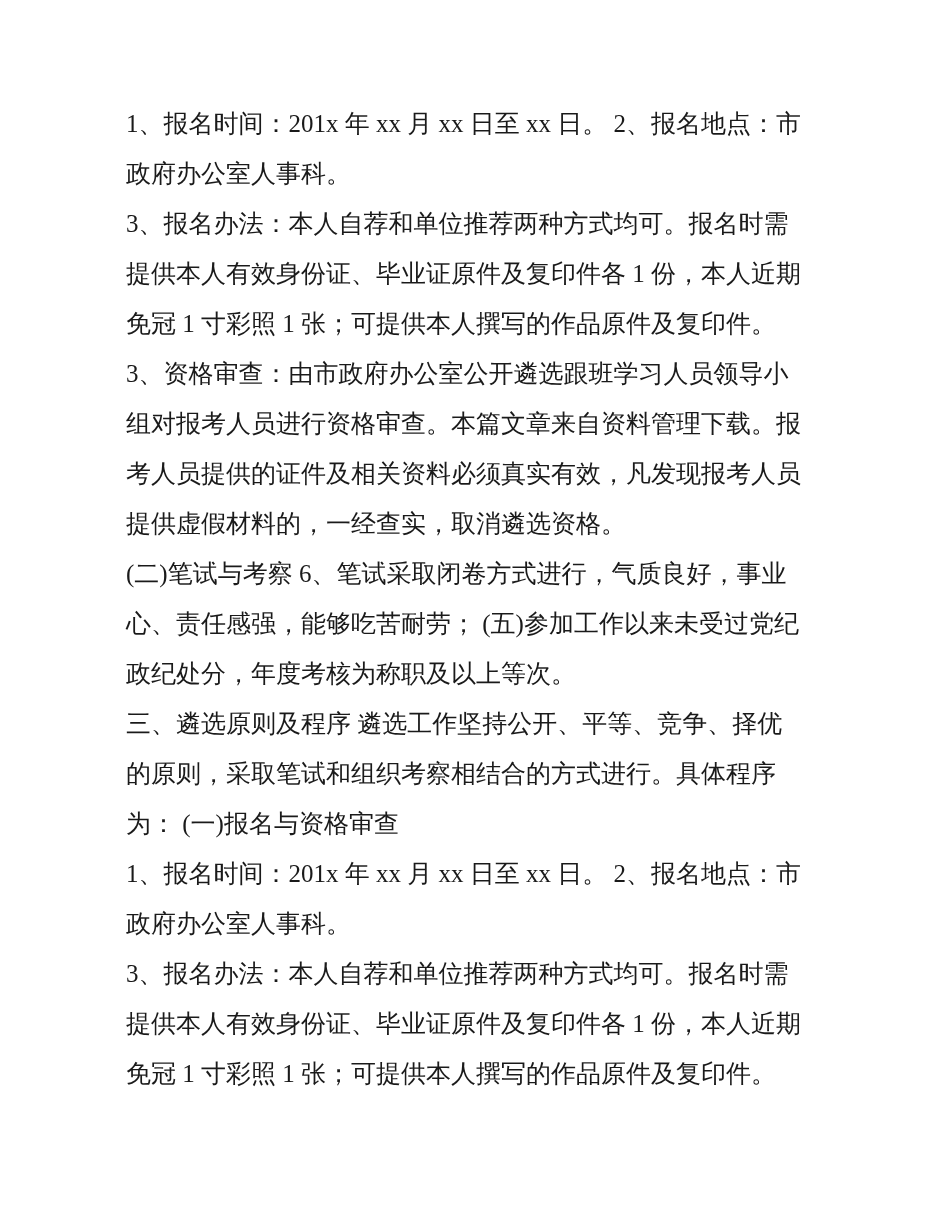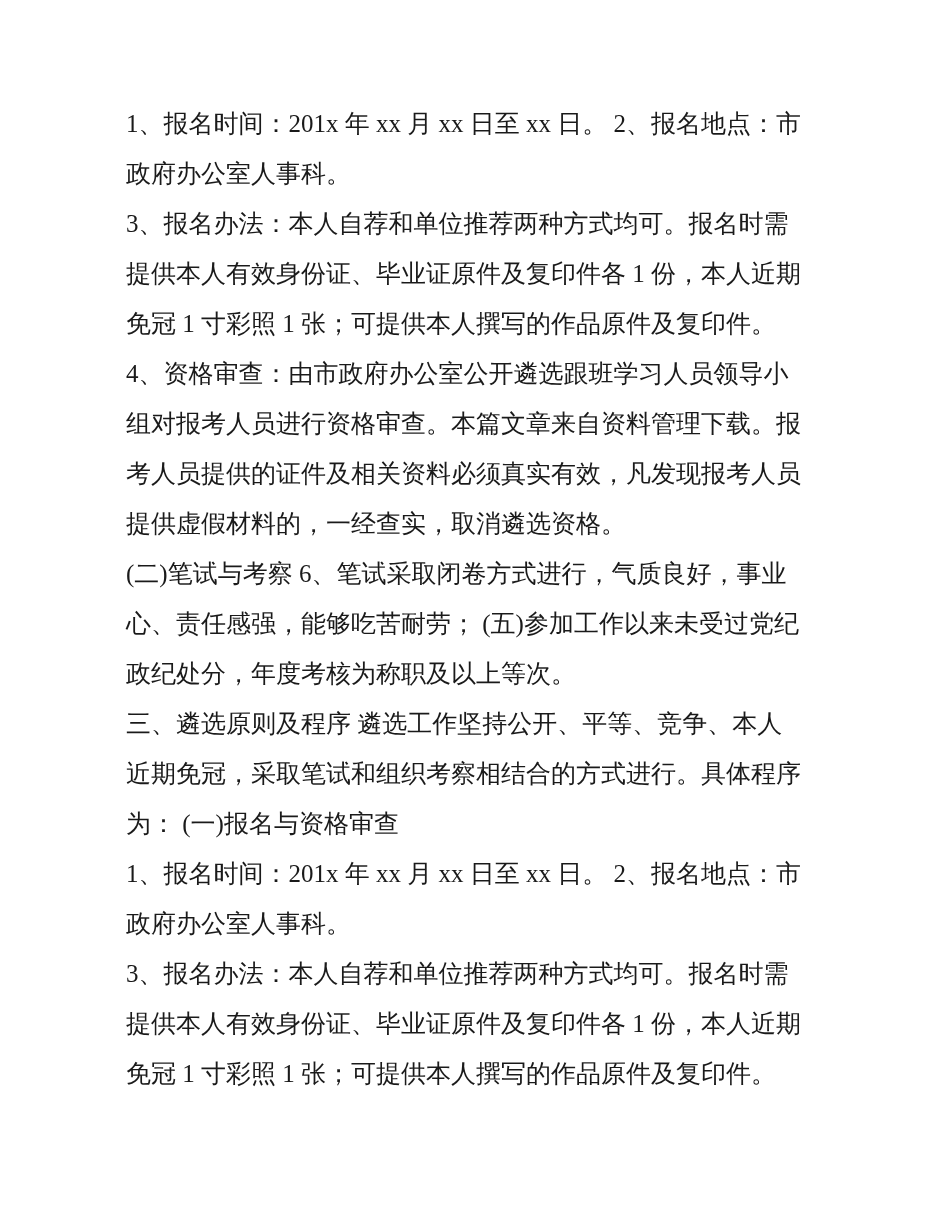--- a/index.html
+++ b/index.html
@@ -31,18 +31,18 @@
     letter-spacing: 0;
     word-break: break-word;
   }
 </style>
 </head>
 <body>
 
 <div class="page">
   <p class="para">1、报名时间：201x 年 xx 月 xx 日至 xx 日。 2、报名地点：市政府办公室人事科。</p>
   <p class="para">3、报名办法：本人自荐和单位推荐两种方式均可。报名时需提供本人有效身份证、毕业证原件及复印件各 1 份，本人近期免冠 1 寸彩照 1 张；可提供本人撰写的作品原件及复印件。</p>
-  <p class="para">4、资格审查：由市政府办公室公开遴选跟班学习人员领导小组对报考人员进行资格审查。本篇文章来自资料管理下载。报考人员提供的证件及相关资料必须真实有效，凡发现报考人员提供虚假材料的，一经查实，取消遴选资格。</p>
+  <p class="para">3、资格审查：由市政府办公室公开遴选跟班学习人员领导小组对报考人员进行资格审查。本篇文章来自资料管理下载。报考人员提供的证件及相关资料必须真实有效，凡发现报考人员提供虚假材料的，一经查实，取消遴选资格。</p>
   <p class="para">(二)笔试与考察 6、笔试采取闭卷方式进行，气质良好，事业心、责任感强，能够吃苦耐劳； (五)参加工作以来未受过党纪政纪处分，年度考核为称职及以上等次。</p>
-  <p class="para">三、遴选原则及程序 遴选工作坚持公开、平等、竞争、本人近期免冠，采取笔试和组织考察相结合的方式进行。具体程序为： (一)报名与资格审查</p>
+  <p class="para">三、遴选原则及程序 遴选工作坚持公开、平等、竞争、择优的原则，采取笔试和组织考察相结合的方式进行。具体程序为： (一)报名与资格审查</p>
   <p class="para">1、报名时间：201x 年 xx 月 xx 日至 xx 日。 2、报名地点：市政府办公室人事科。</p>
   <p class="para">3、报名办法：本人自荐和单位推荐两种方式均可。报名时需提供本人有效身份证、毕业证原件及复印件各 1 份，本人近期免冠 1 寸彩照 1 张；可提供本人撰写的作品原件及复印件。</p>
 </div>
 
 </body></html>

